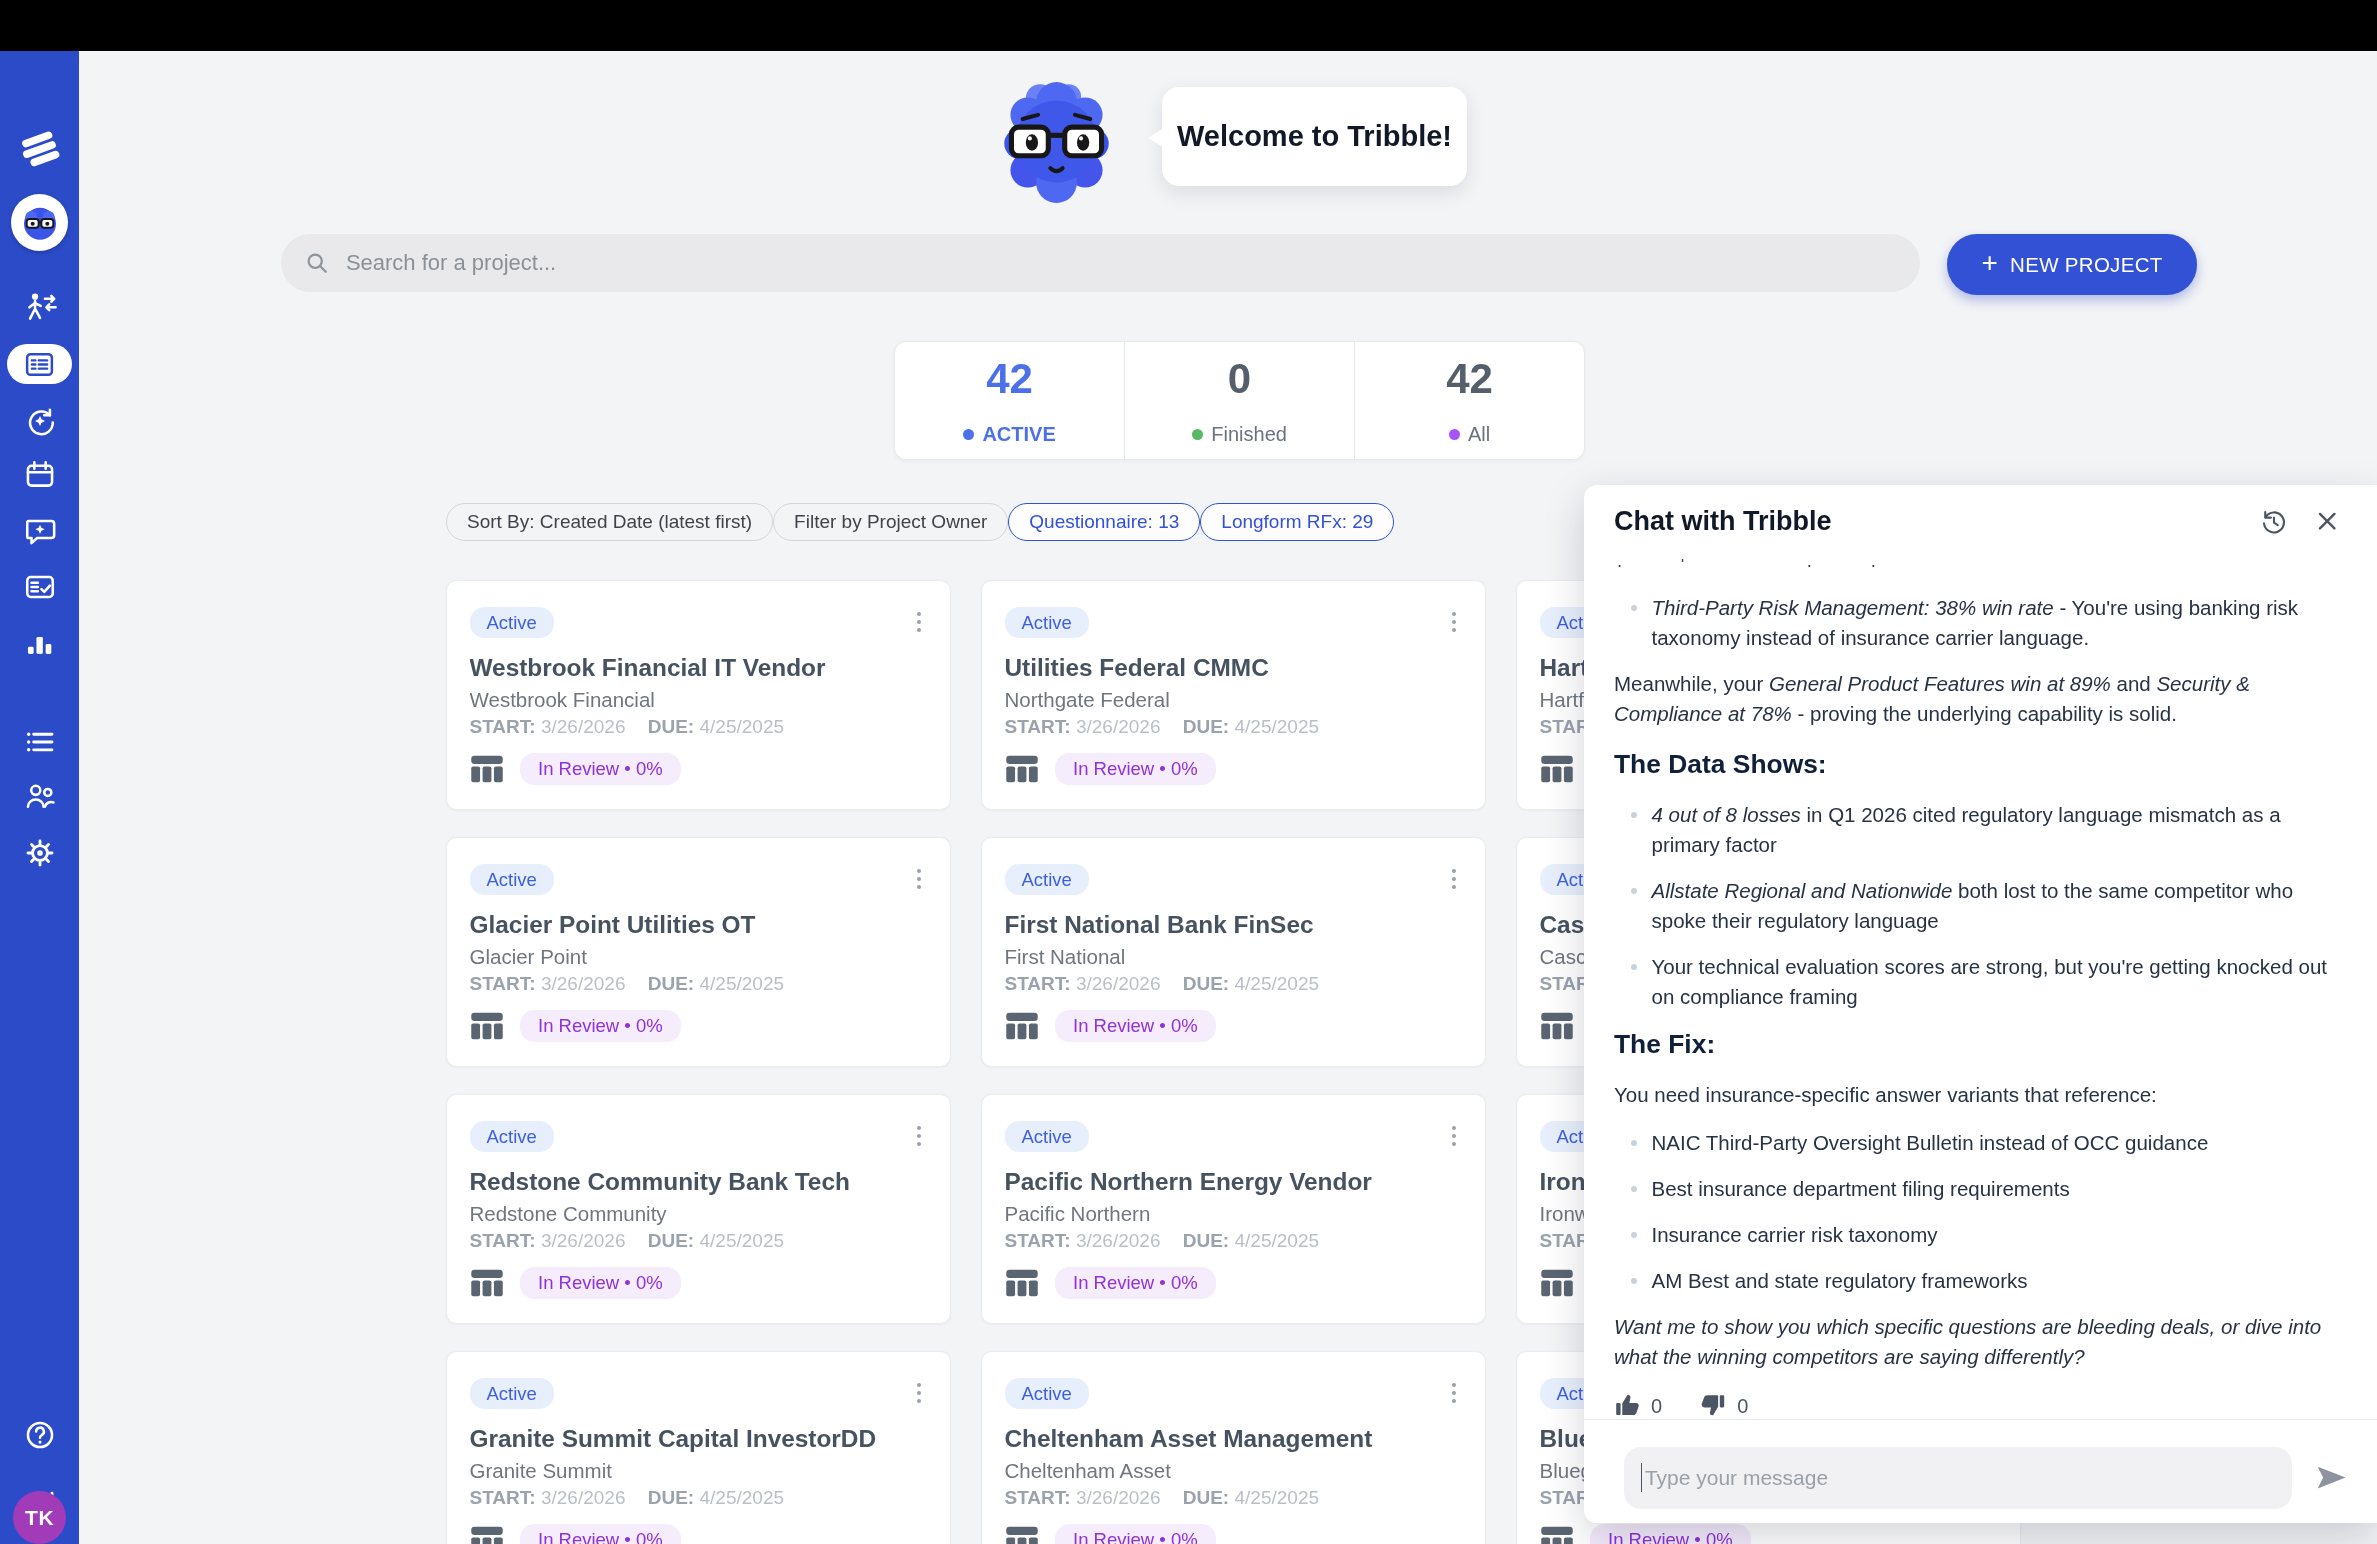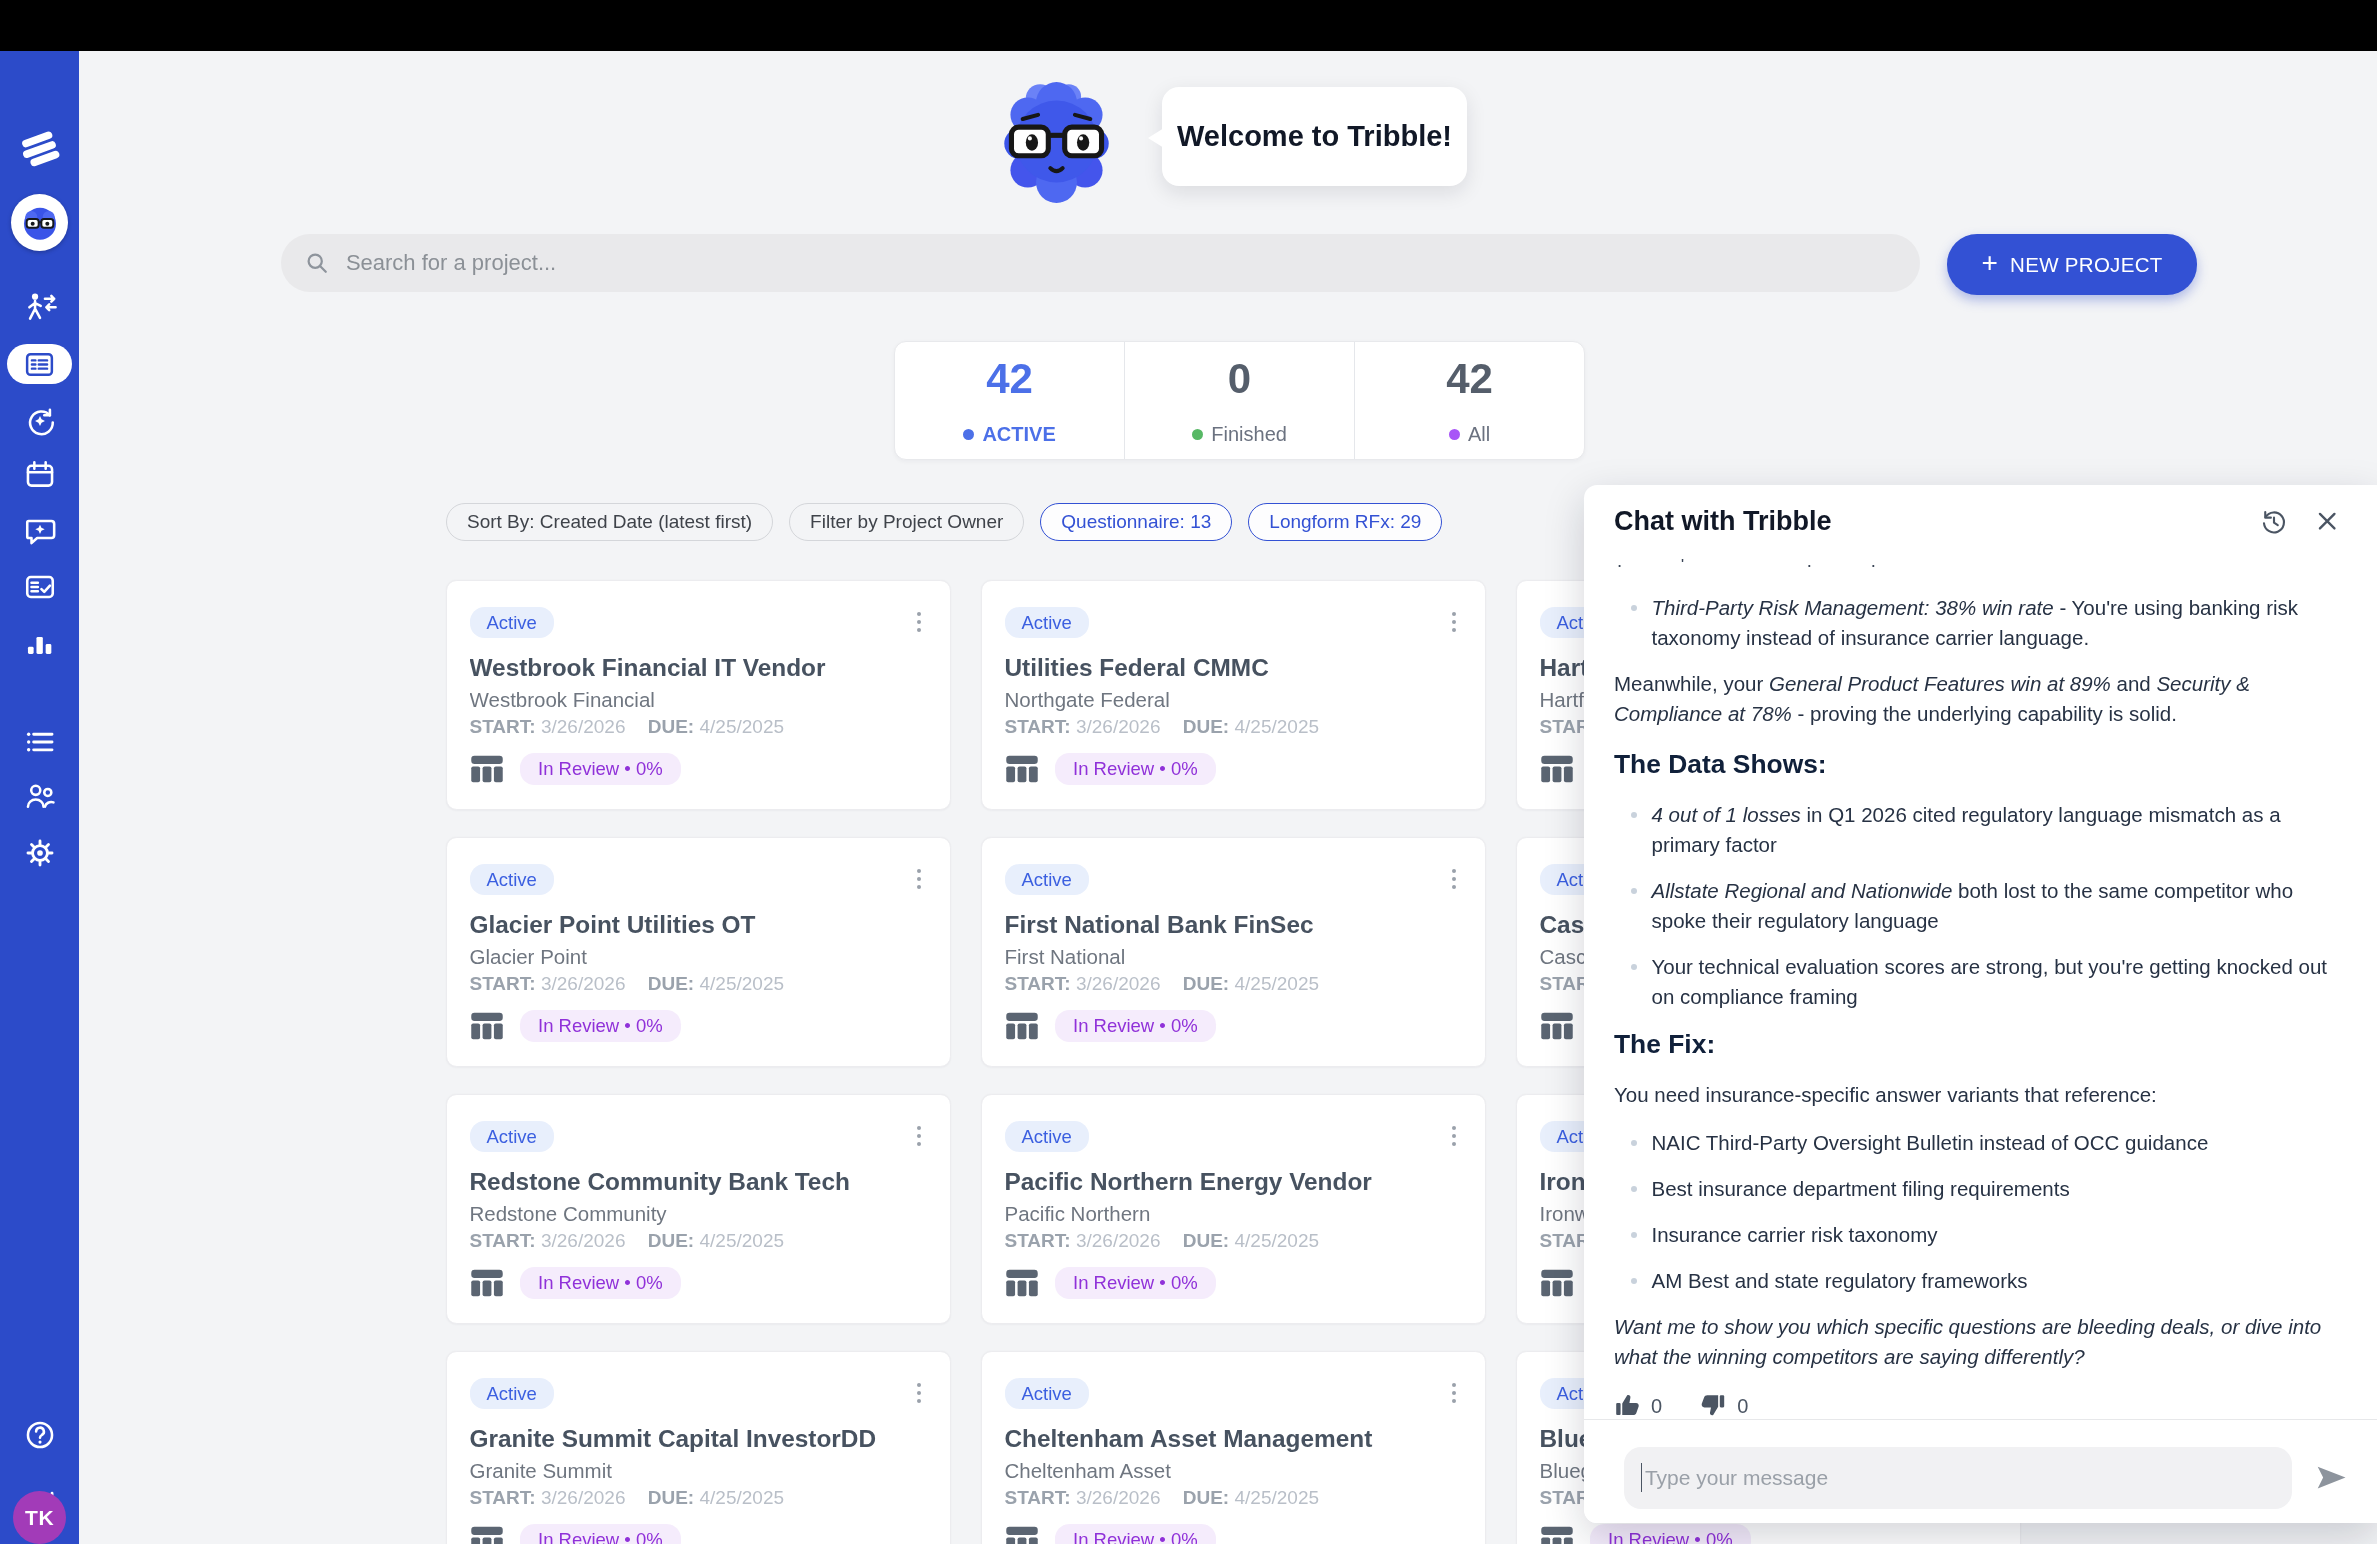--- a/index.html
+++ b/index.html
@@ -89,21 +89,21 @@
   .stat .num { font-size:42px; font-weight:bold; color:#555e6b; }
   .stat.is-active .num { color:var(--num-blue,#4c70e8); }
   .stat .lbl { display:flex; align-items:center; gap:8px; font-size:20px; color:#6b7280; }
   .stat.is-active .lbl { color:var(--num-blue,#4c70e8); font-weight:bold; }
   .dot { width:11.2px; height:11.2px; border-radius:50%; display:inline-block; }
   .dot-blue { background:var(--num-blue,#4c70e8); }
   .dot-green { background:var(--green,#57b865); }
   .dot-purple { background:var(--purple,#a855f7); }
 
   
-  .chips { position:absolute; left:446px; top:503px; display:flex; gap:16px; }
+  .chips { position:absolute; left:446px; top:503px; display:flex; }
   .chip {
     height:38px; padding:0 20px; border-radius:19px; border:1.3px solid #d4d6da;
     display:flex; align-items:center; font-size:19px; color:#3f434a; background:transparent;
     cursor:pointer; font-family:"Liberation Sans",sans-serif; white-space:nowrap;
   }
   .chip.chip-accent { border-color:var(--accent,#3351d4); color:var(--accent,#3351d4); background:#fdfdfe; }
 
   
   .grid {
     position:absolute; left:446px; top:580px;
@@ -700,21 +700,21 @@
     <div class="clip-line"></div>
 
   <div class="chat-bullet">
         <span class="bdot"></span>
         <span class="btxt"><em>Third-Party Risk Management: 38% win rate</em><span> - You're using banking risk taxonomy instead of insurance carrier language.</span></span>
       </div>
       <div class="chat-p"><span class="btxt"><span>Meanwhile, your </span><em>General Product Features win at 89%</em><span> and </span><em>Security &amp; Compliance at 78%</em><span> - proving the underlying capability is solid.</span></span></div>
       <div class="chat-h3">The Data Shows:</div>
       <div class="chat-bullet">
         <span class="bdot"></span>
-        <span class="btxt"><em>4 out of 1 losses</em><span> in Q1 2026 cited regulatory language mismatch as a primary factor</span></span>
+        <span class="btxt"><em>4 out of 8 losses</em><span> in Q1 2026 cited regulatory language mismatch as a primary factor</span></span>
       </div>
       <div class="chat-bullet">
         <span class="bdot"></span>
         <span class="btxt"><em>Allstate Regional and Nationwide</em><span> both lost to the same competitor who spoke their regulatory language</span></span>
       </div>
       <div class="chat-bullet">
         <span class="bdot"></span>
         <span class="btxt"><span>Your technical evaluation scores are strong, but you're getting knocked out on compliance framing</span></span>
       </div>
       <div class="chat-h3">The Fix:</div>

